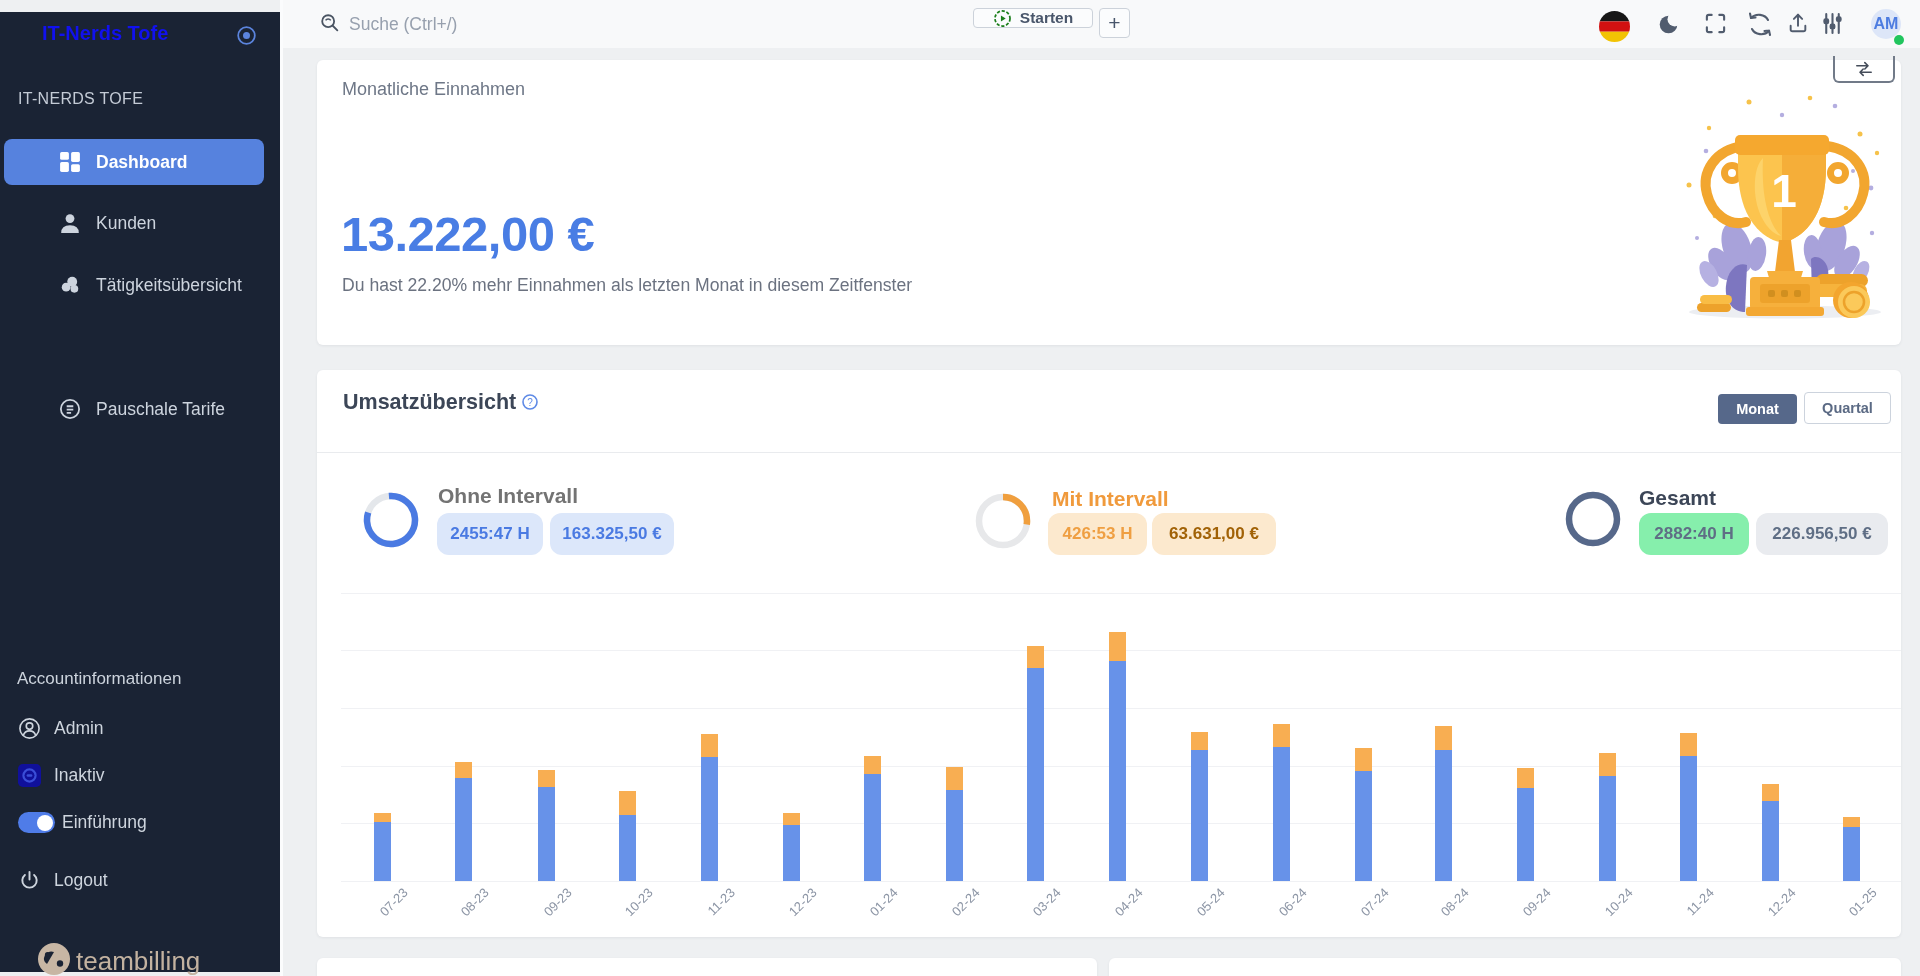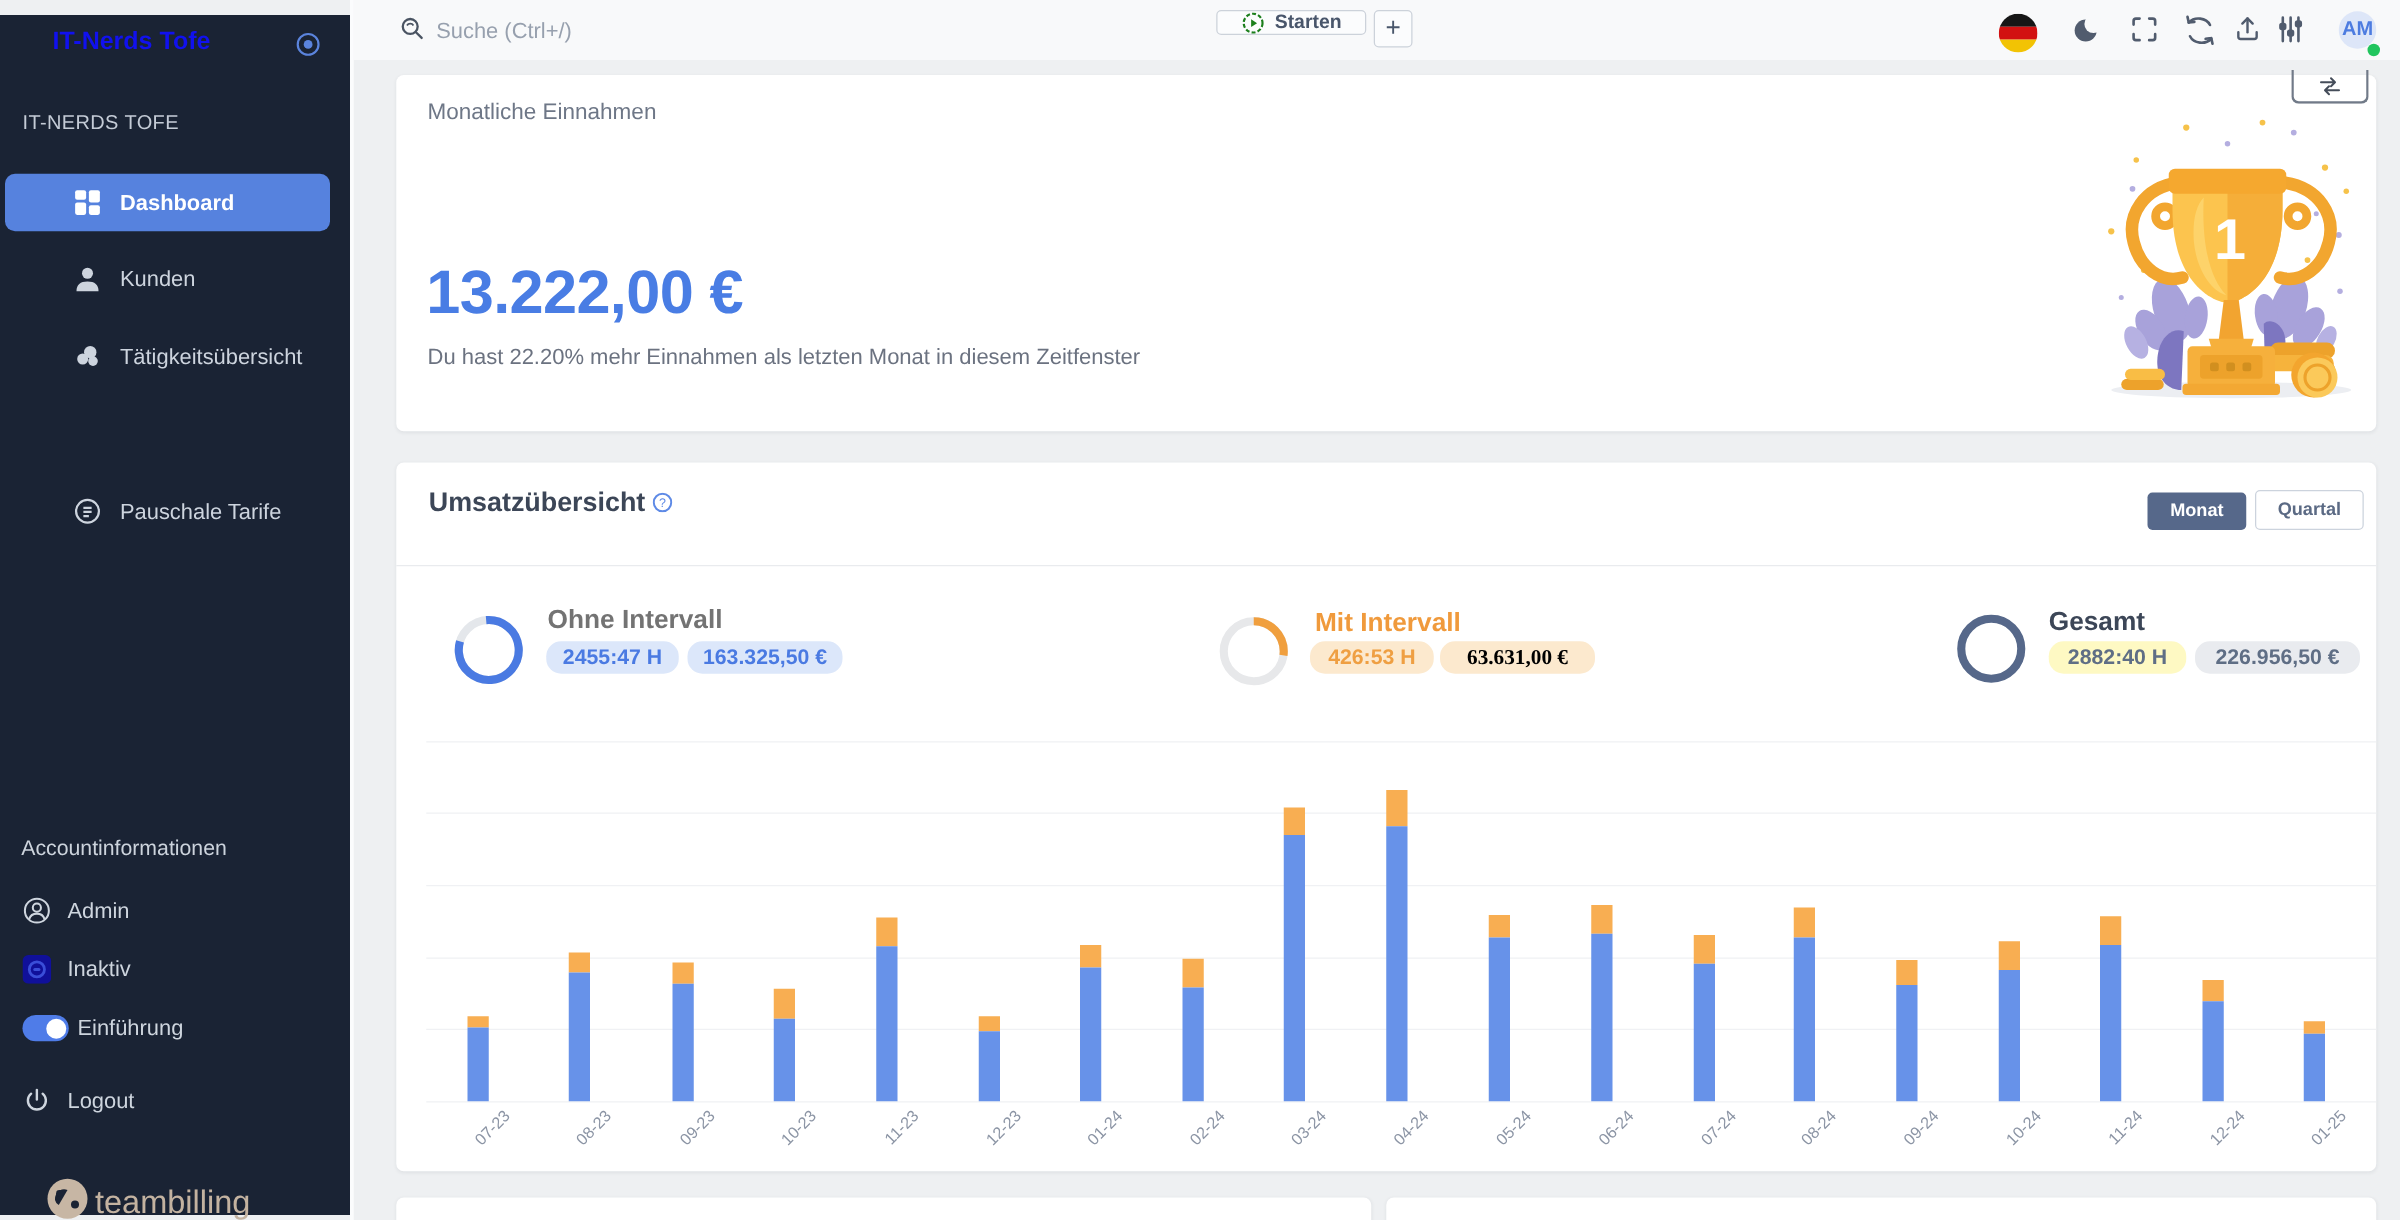--- a/index.html
+++ b/index.html
@@ -26,21 +26,21 @@
   .c1-label { position:absolute; left:25px; top:19px; font-size:18px; color:#6e7787; }
   .c1-big { position:absolute; left:24px; top:146px; font-size:49px; font-weight:bold; color:#497de4; letter-spacing:-.5px; }
   .c1-sub { position:absolute; left:25px; top:215px; font-size:17.6px; color:#6b7280; }
   .refresh-btn { position:absolute; left:1516px; top:-4px; width:62px; height:27px; border:2px solid #717a88; border-top:none; border-radius:0 0 6px 6px; display:flex; align-items:center; justify-content:center; }
   
   .c2-head { position:absolute; left:0; top:0; width:100%; height:83px; border-bottom:1px solid #e9ebee; }
   .c2-title { position:absolute; left:26px; top:20px; font-size:21.5px; font-weight:bold; color:#3c4657; }
   .seg-dark { position:absolute; left:1401px; top:24px; width:79px; height:30px; background:#56688a; border-radius:4px; color:#fff; font-size:14.5px; font-weight:bold; display:flex; align-items:center; justify-content:center; }
   .seg-light { position:absolute; left:1487px; top:22px; width:87px; height:32px; background:#fff; border:1px solid #ccd3dd; border-radius:4px; color:#5b6a84; font-size:14.5px; font-weight:bold; display:flex; align-items:center; justify-content:center; }
   .stat-name { font-size:21px; font-weight:bold; }
-  .chip { position:absolute; height:26px; border-radius:12px; font-size:17px; font-weight:bold; display:flex; align-items:center; justify-content:center; }
+  .chip { position:absolute; height:42px; border-radius:12px; font-size:17px; font-weight:bold; display:flex; align-items:center; justify-content:center; }
   .grid-line { position:absolute; left:24px; width:1560px; height:1px; background:#f0f1f4; }
   .bar { position:absolute; width:17px; }
   .bar .ob { position:absolute; left:0; width:17px; background:#f8ae52; }
   .bar .bb { position:absolute; left:0; width:17px; background:#6792e9; }
   .xlab { position:absolute; font-size:13px; color:#8c95a5; transform:rotate(-45deg); transform-origin:right top; white-space:nowrap; }
 </style>
 </head>
 <body>
 
   <div class="topbar">
@@ -207,27 +207,27 @@
     <div class="abs stat-name" style="left:121px;top:114px;color:#737373;">Ohne Intervall</div>
     <div class="chip" style="left:120px;top:143px;width:106px;background:#dce7fa;color:#4a7ae2;">2455:47 H</div>
     <div class="chip" style="left:233px;top:143px;width:124px;background:#dce7fa;color:#4a7ae2;">163.325,50 €</div>
 
     <svg class="abs" style="left:658px;top:123px" width="56" height="56" viewBox="0 0 56 56">
       <circle cx="28" cy="28" r="24" fill="none" stroke="#e7e8ea" stroke-width="6.5"></circle>
       <circle cx="28" cy="28" r="24" fill="none" stroke="#f09f3e" stroke-width="6.5" stroke-dasharray="41 110" stroke-linecap="butt" transform="rotate(-90 28 28)"></circle>
     </svg>
     <div class="abs stat-name" style="left:735px;top:117px;color:#f09a3c;">Mit Intervall</div>
     <div class="chip" style="left:731px;top:143px;width:99px;background:#fce9ce;color:#ef9f42;">426:53 H</div>
-    <div class="chip" style="left:835px;top:143px;width:124px;background:#fce9ce;color:#000000;font-family:Liberation Serif, serif;">63.631,00 €</div>
+    <div class="chip" style="left:835px;top:143px;width:124px;background:#fce9ce;color:#a16207;">63.631,00 €</div>
 
     <svg class="abs" style="left:1248px;top:121px" width="56" height="56" viewBox="0 0 56 56">
       <circle cx="28" cy="28" r="24" fill="none" stroke="#56688a" stroke-width="6.5"></circle>
     </svg>
     <div class="abs stat-name" style="left:1322px;top:116px;color:#3c4657;">Gesamt</div>
-    <div class="chip" style="left:1322px;top:143px;width:110px;background:#fef9c3;color:#5f6e85;">2882:40 H</div>
+    <div class="chip" style="left:1322px;top:143px;width:110px;background:#86efac;color:#5f6e85;">2882:40 H</div>
     <div class="chip" style="left:1439px;top:143px;width:132px;background:#e9ebef;color:#5f6e85;">226.956,50 €</div>
 
     <div id="chart">
       <div class="grid-line" style="top: 223px;"></div>
       <div class="grid-line" style="top: 280px;"></div>
       <div class="grid-line" style="top: 338px;"></div>
       <div class="grid-line" style="top: 396px;"></div>
       <div class="grid-line" style="top: 453px;"></div>
       <div class="grid-line" style="top: 511px;"></div>
       <div class="bar" style="left: 56.5px; top: 443px; height: 68px;">

